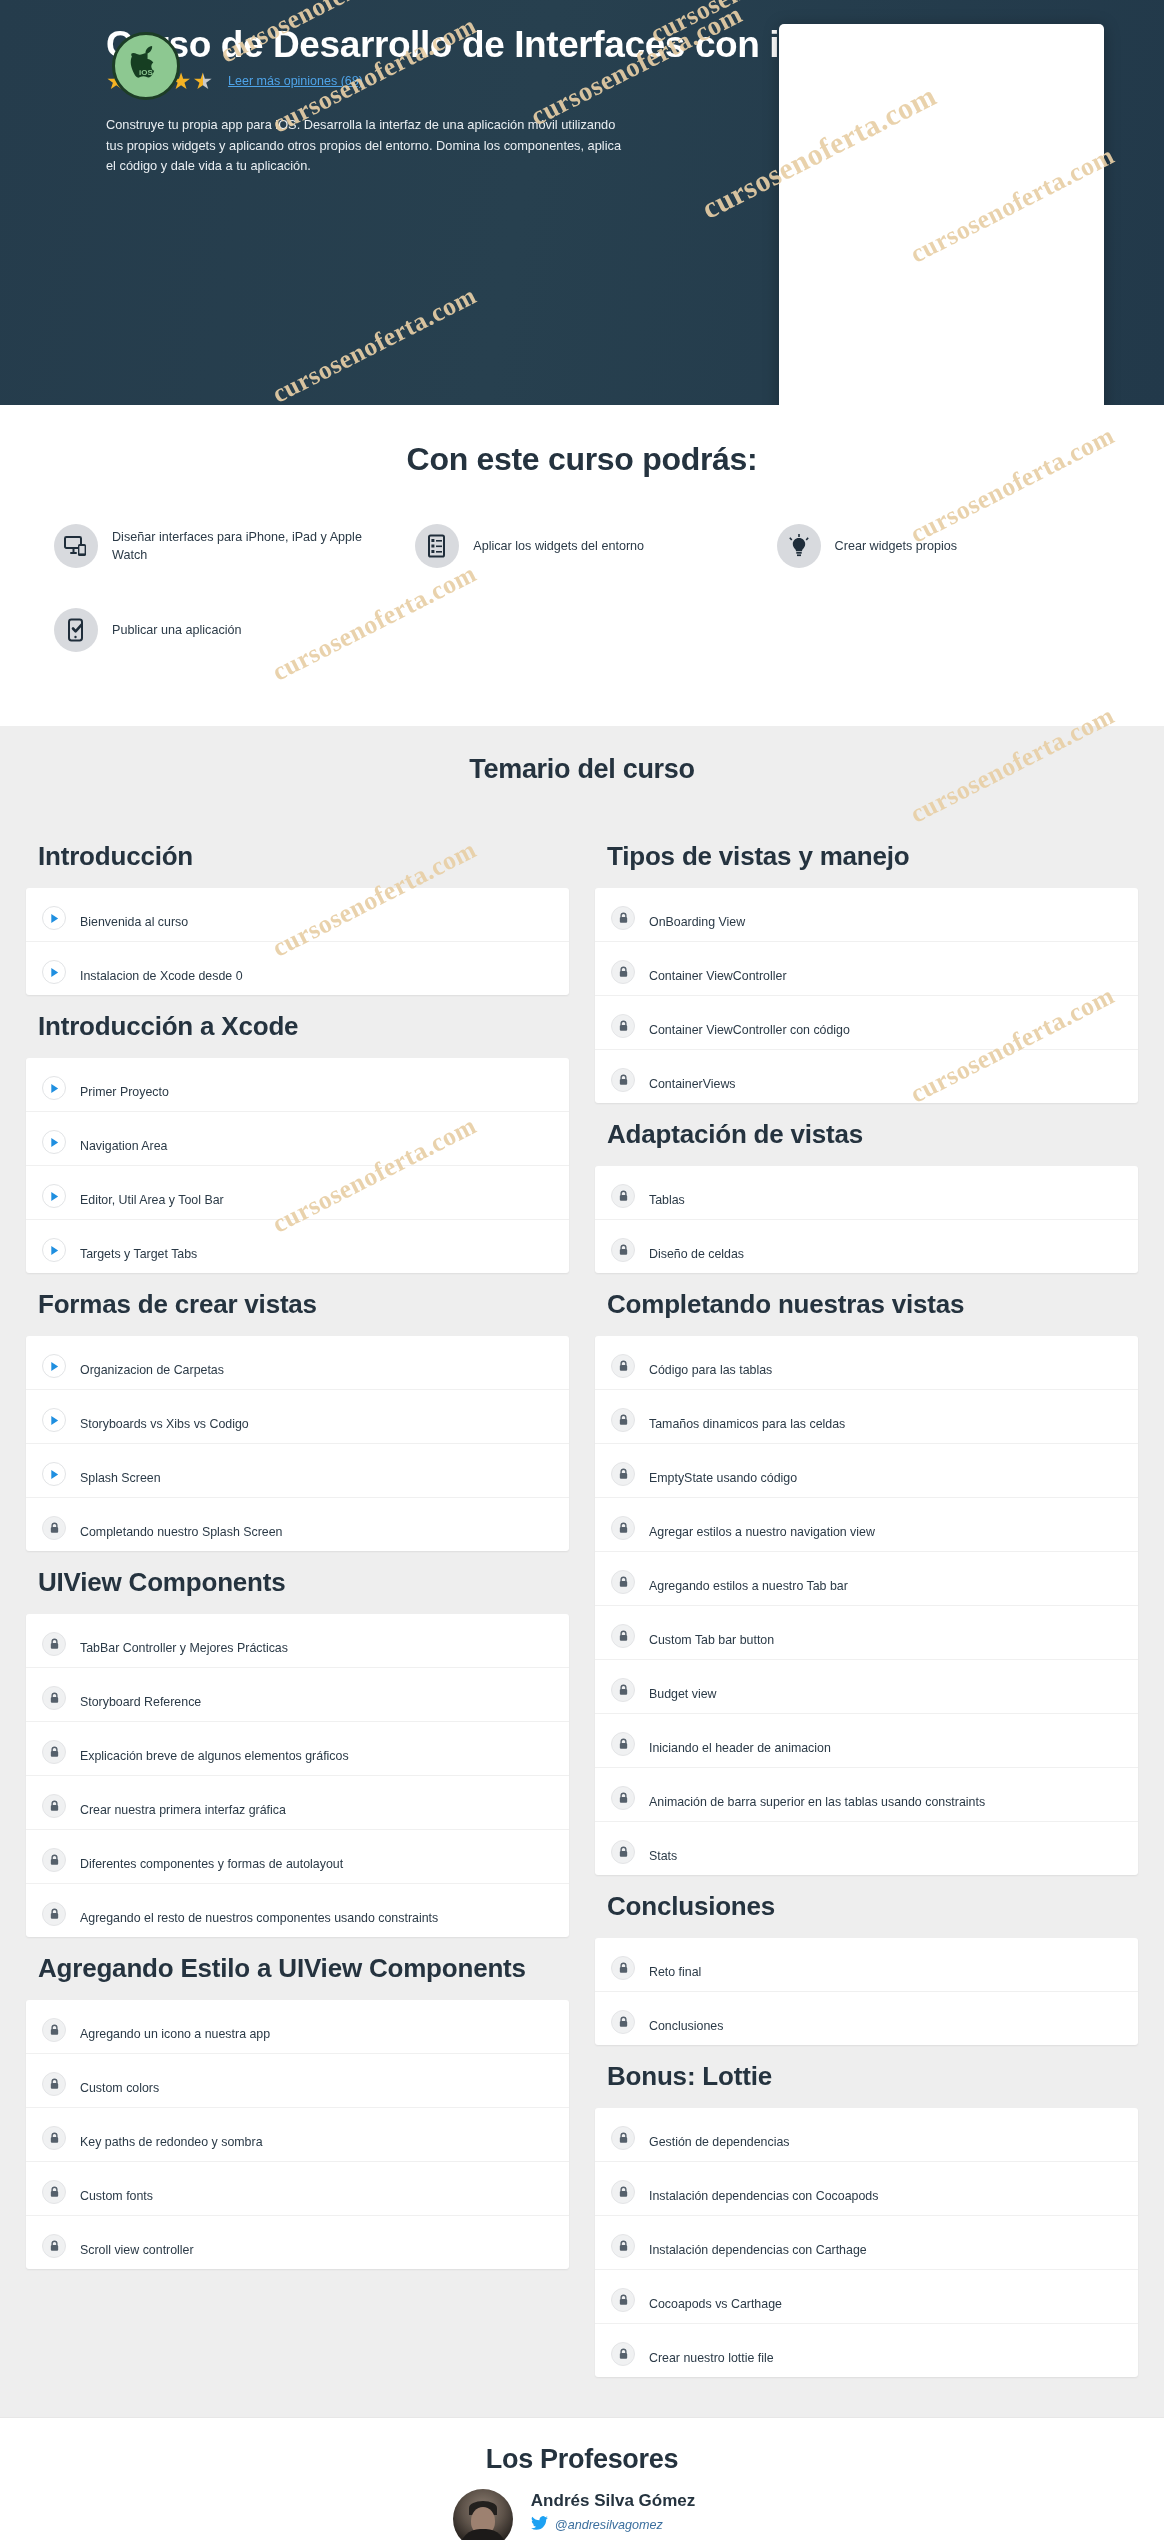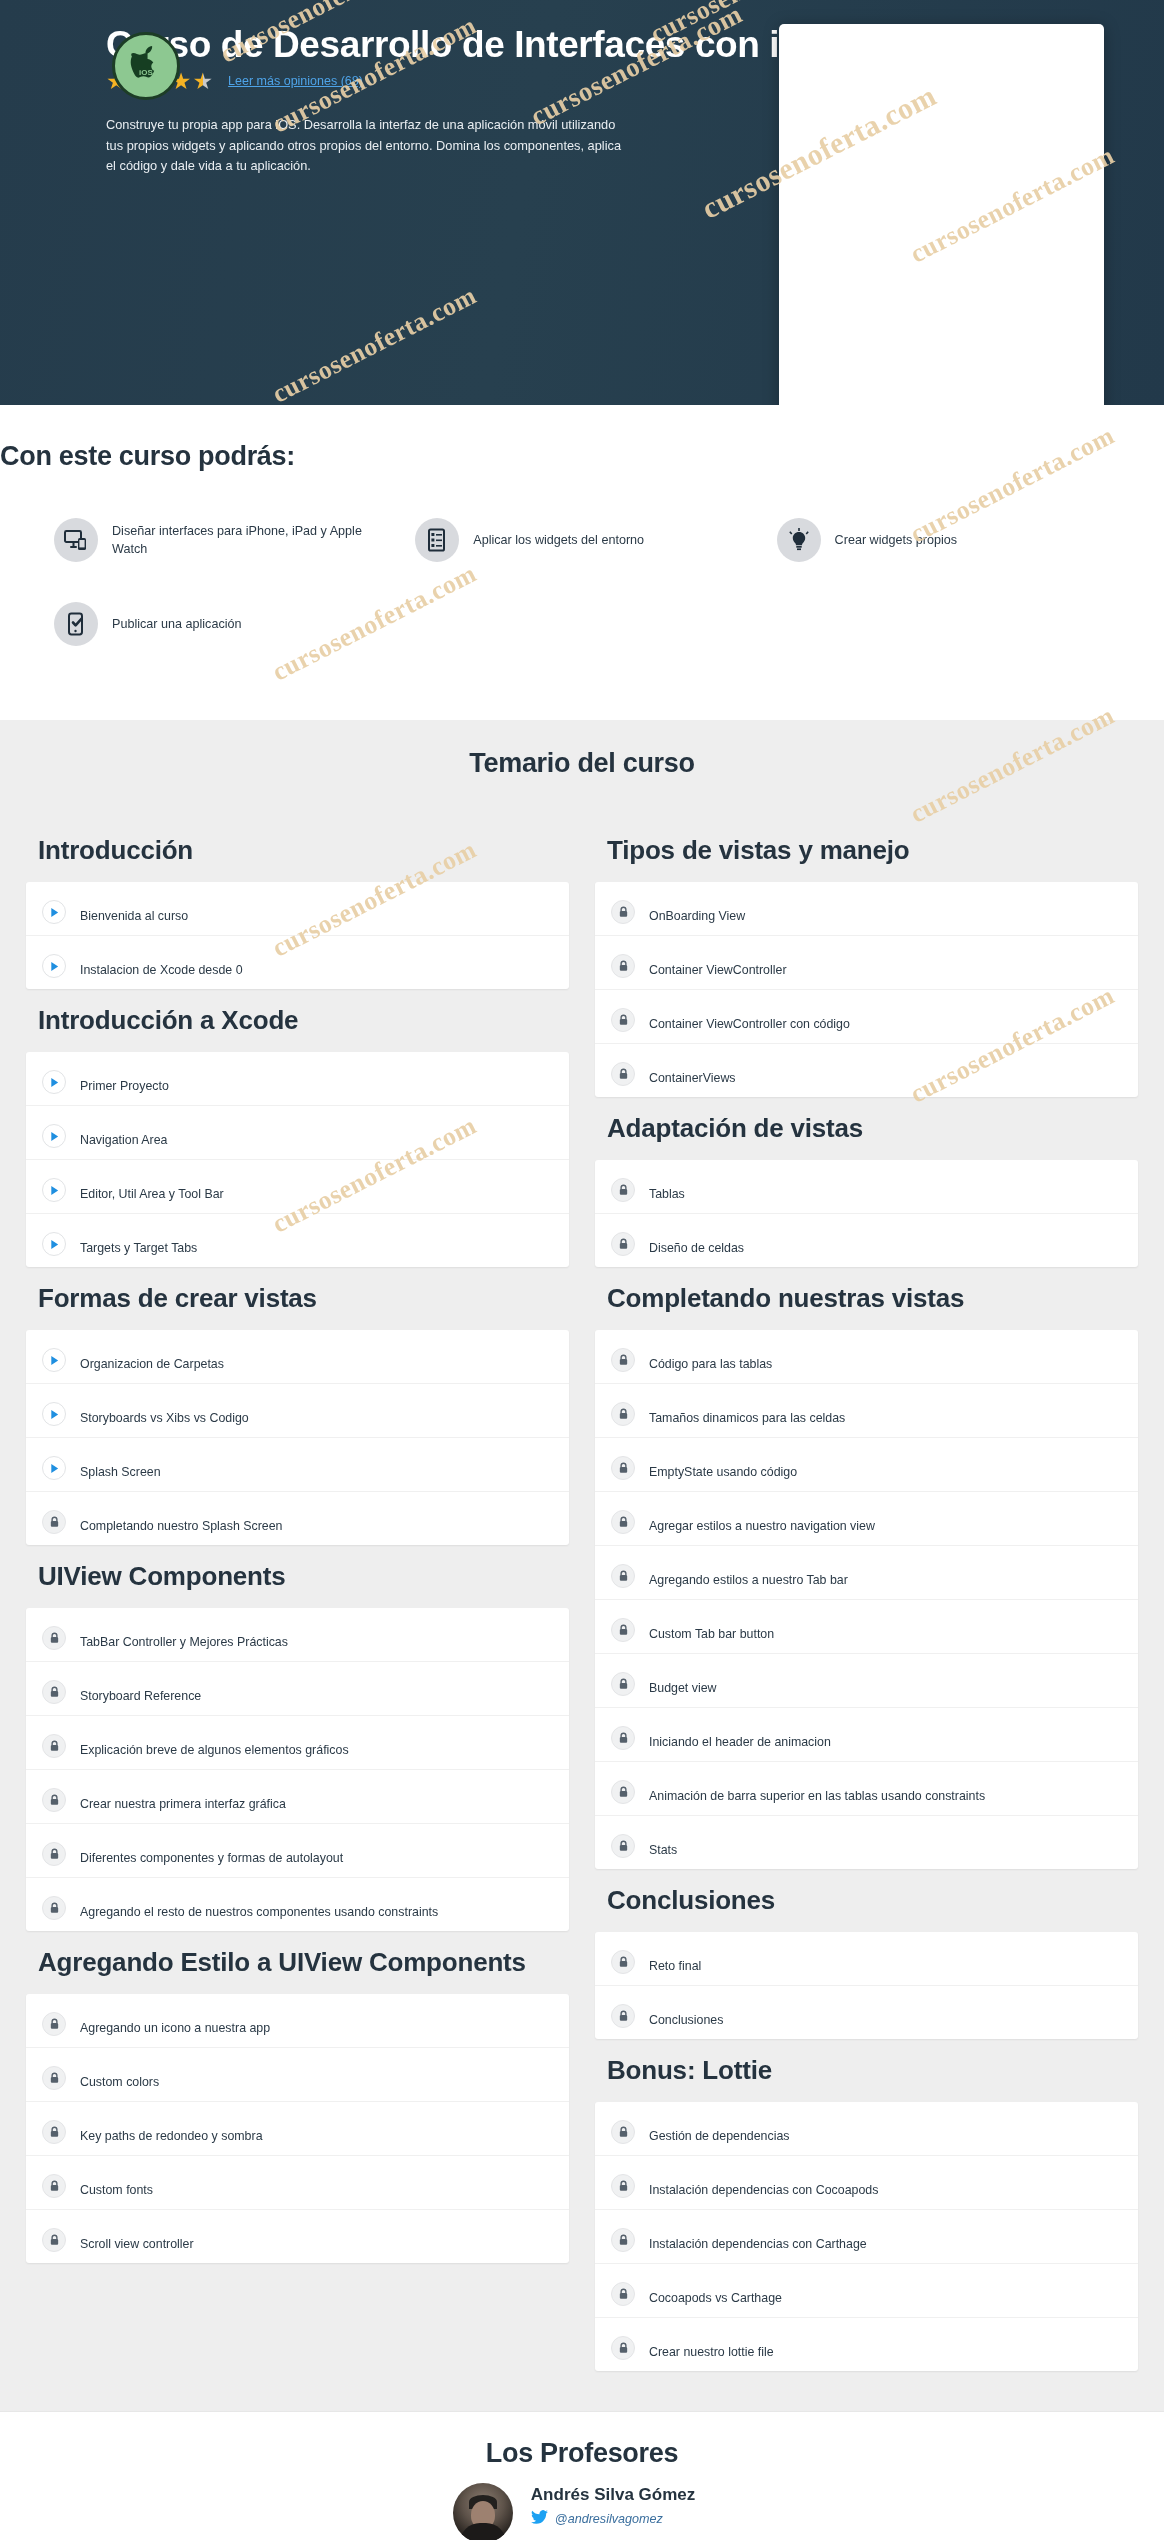--- a/index.html
+++ b/index.html
@@ -72,21 +72,21 @@
   .hero-card{
     position:absolute;right:60px;top:24px;
     width:325px;height:420px;
     background:#ffffff;border-radius:5px;
     box-shadow:0 2px 16px rgba(0,0,0,.28);
   }
 
   
   .benefits{background:#ffffff;padding:36px 0 34px 0;}
   .benefits-title{
-    font-size:27px;font-weight:bold;color:#25333f;
+    text-align:center;font-size:32px;font-weight:bold;color:#25333f;
     margin:0 0 46px 0;letter-spacing:-.3px;
   }
   .benefits-grid{
     display:flex;flex-wrap:wrap;padding:0 40px;
   }
   .benefit{
     width:33.33%;box-sizing:border-box;
     display:flex;align-items:center;gap:14px;
     padding:0 26px 40px 14px;
   }

